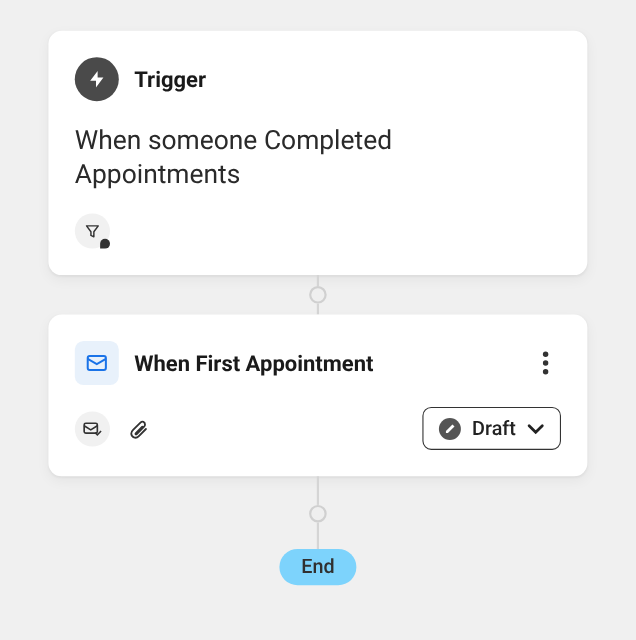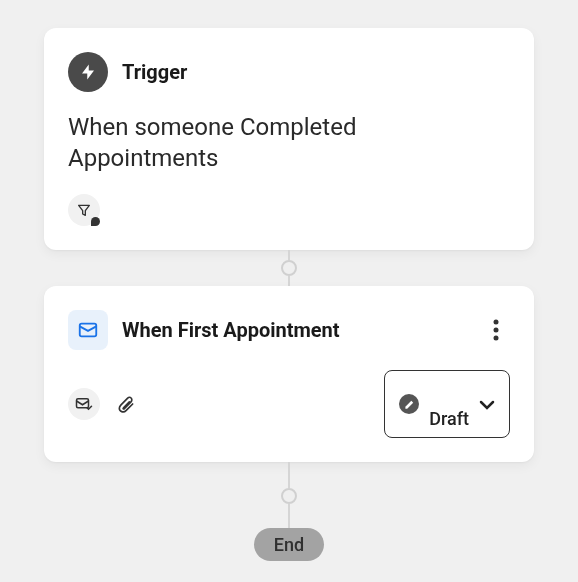--- a/index.html
+++ b/index.html
@@ -118,42 +118,41 @@
       border-radius: 50%;
       background: #555;
       display: flex;
       align-items: center;
       justify-content: center;
     }
     .status-label {
       font-size: 18px;
       font-weight: 500;
       color: #222;
-      margin-top: 29px;
     }
     .connector {
       display: flex;
       flex-direction: column;
       align-items: center;
     }
     .connector-line {
       width: 2px;
       height: 10px;
       background: #d5d5d5;
     }
     .connector-line.tall { height: 26px; }
     .connector-node {
       width: 16px;
       height: 16px;
       border-radius: 50%;
       background: #efefef;
       border: 2px solid #d0d0d0;
     }
     .end-badge {
-      background: #a3a3a3;
+      background: #7dd3fc;
       color: #303030;
       border-radius: 999px;
       padding: 6px 20px;
       font-size: 18px;
       font-weight: 500;
       margin-top: -2px;
     }
   </style>
 </head>
 <body>

